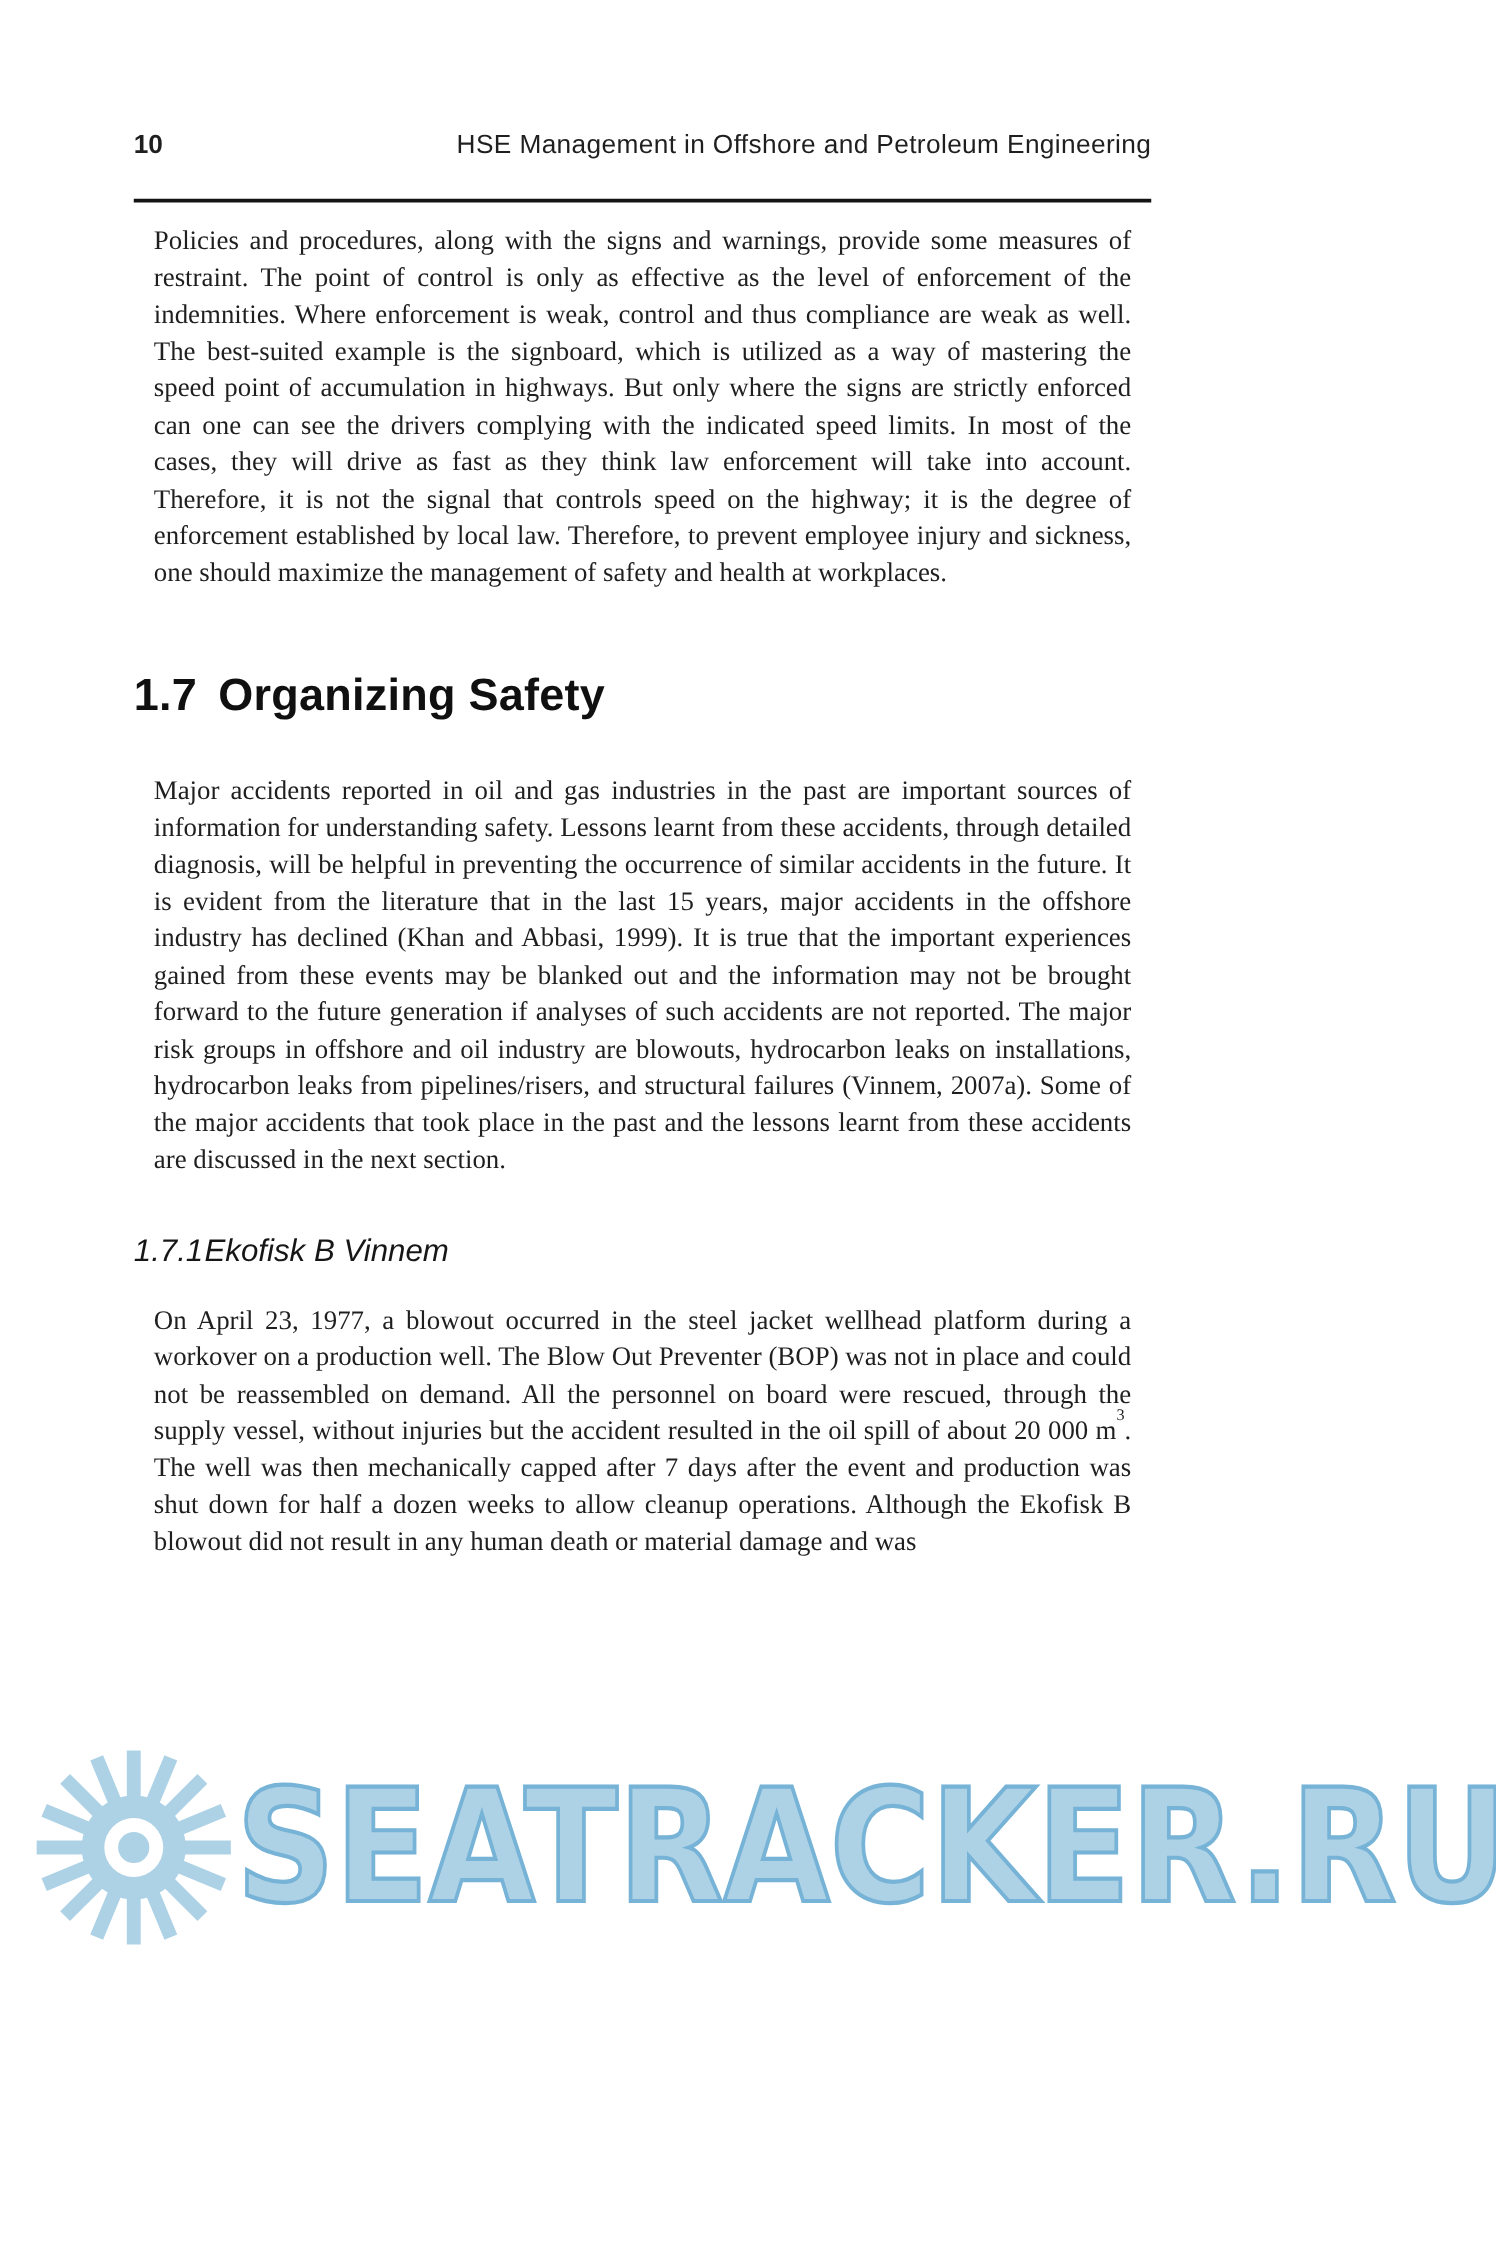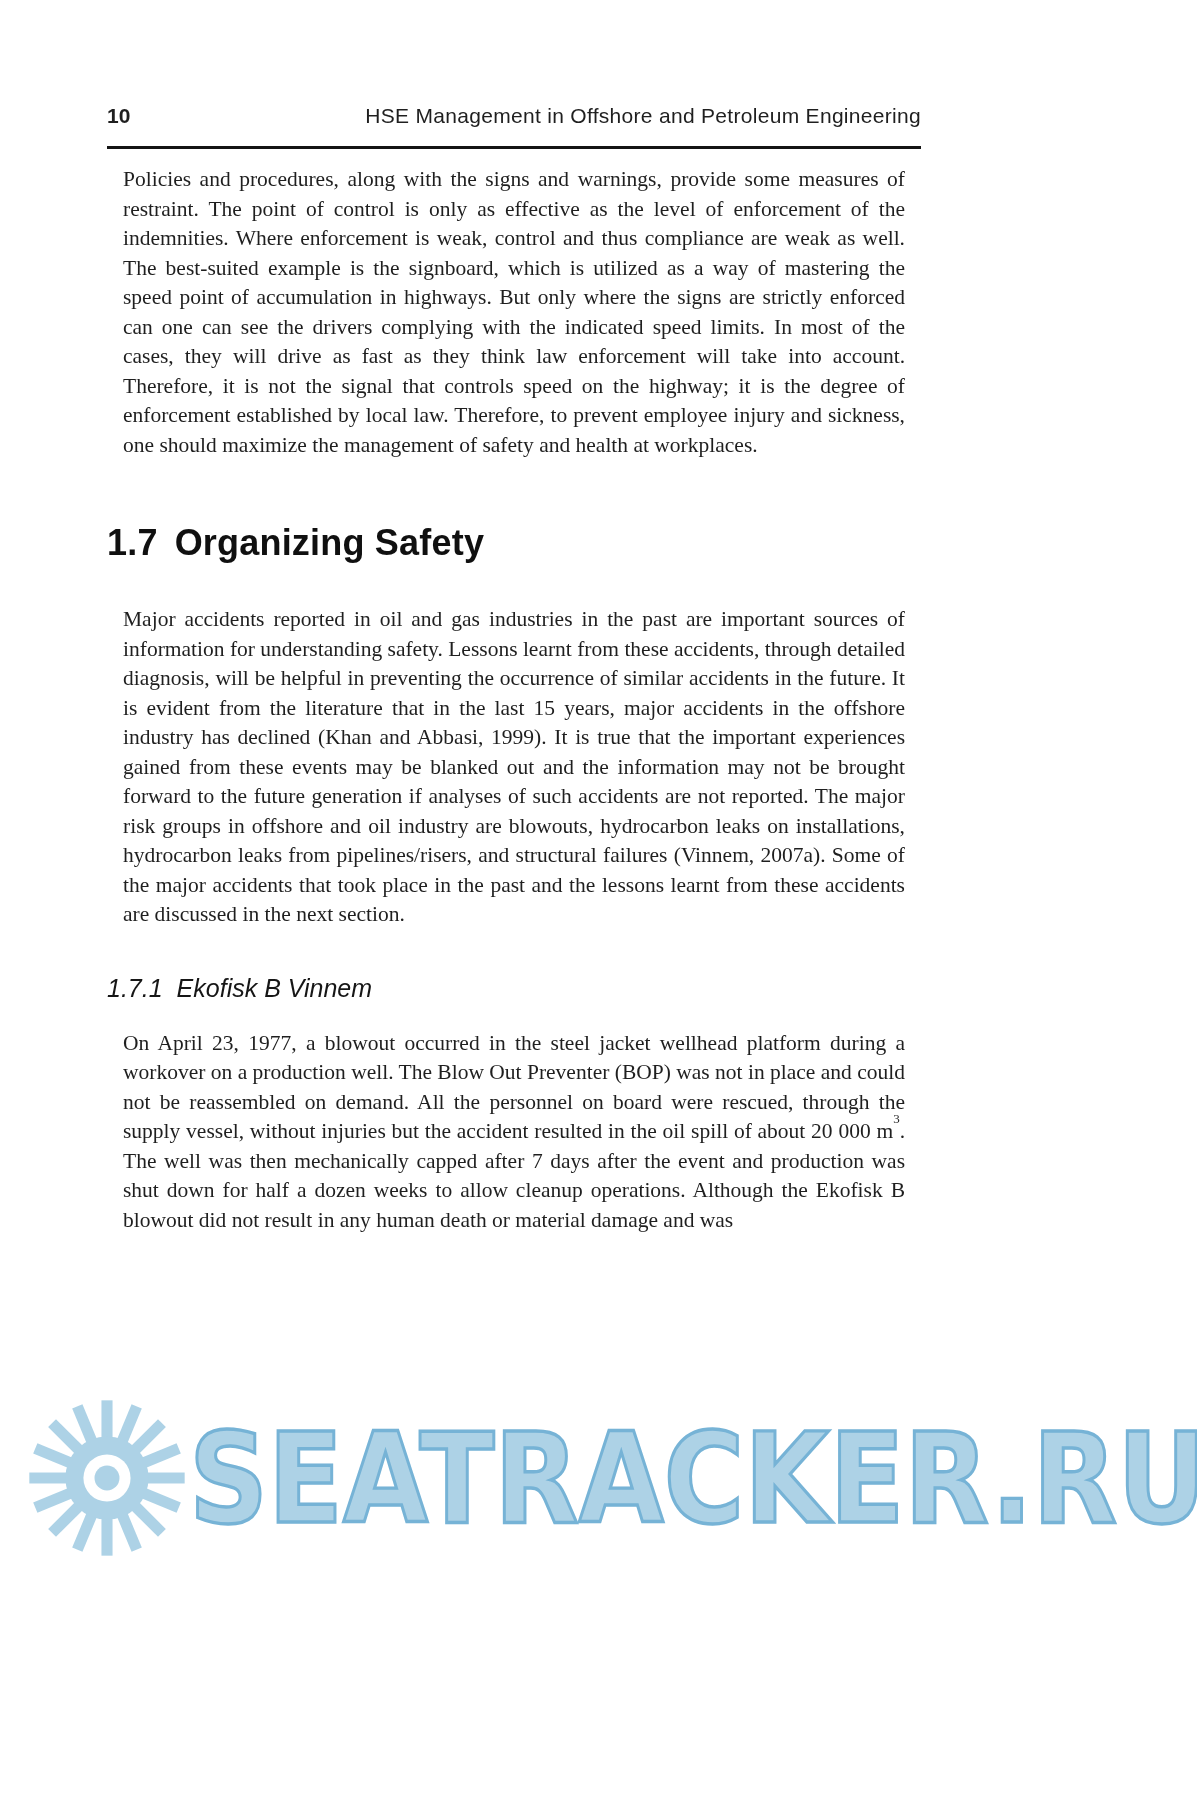--- a/index.html
+++ b/index.html
@@ -14,21 +14,21 @@
     color: #1f1f1f;
   }
   .text-block {
     position: absolute;
     left: 107px;
     top: 0;
     width: 814px;
   }
   .running-header {
     padding-top: 104px;
-    padding-bottom: 18px;
+    padding-bottom: 31px;
     border-bottom: 3px solid #141414;
     display: flex;
     justify-content: space-between;
     align-items: baseline;
     font-family: "Liberation Sans", sans-serif;
     font-size: 21px;
   }
   .page-num { font-weight: 700; }
   .running-title { font-weight: 500; letter-spacing: 0.3px; margin-left: 28px; }
 
@@ -53,21 +53,21 @@
   h2.section-heading .sec-num { margin-right: 17px; }
 
   h3.subsection-heading {
     font-family: "Liberation Sans", sans-serif;
     font-style: italic;
     font-weight: 400;
     font-size: 25px;
     margin: 44px 0 26px 0;
     color: #161616;
   }
-  h3.subsection-heading .sub-num { margin-right: 14px; }
+  h3.subsection-heading .sub-num { margin-right: 1px; }
 
   sup.cubic {
     font-size: 13px;
     position: relative;
     top: -0.55em;
     line-height: 0;
   }
 
   .watermark {
     position: absolute;

